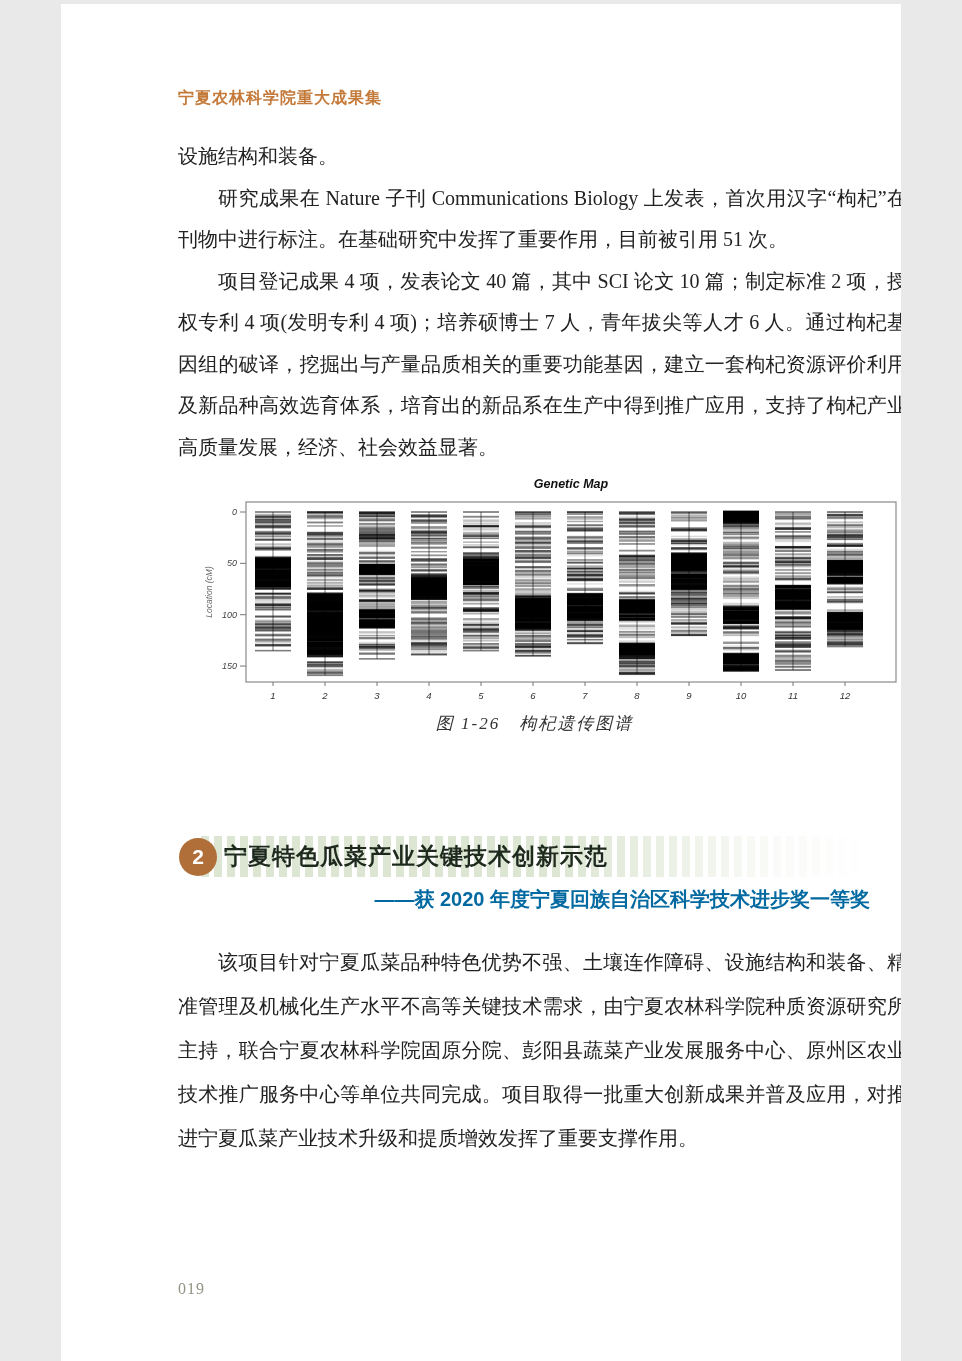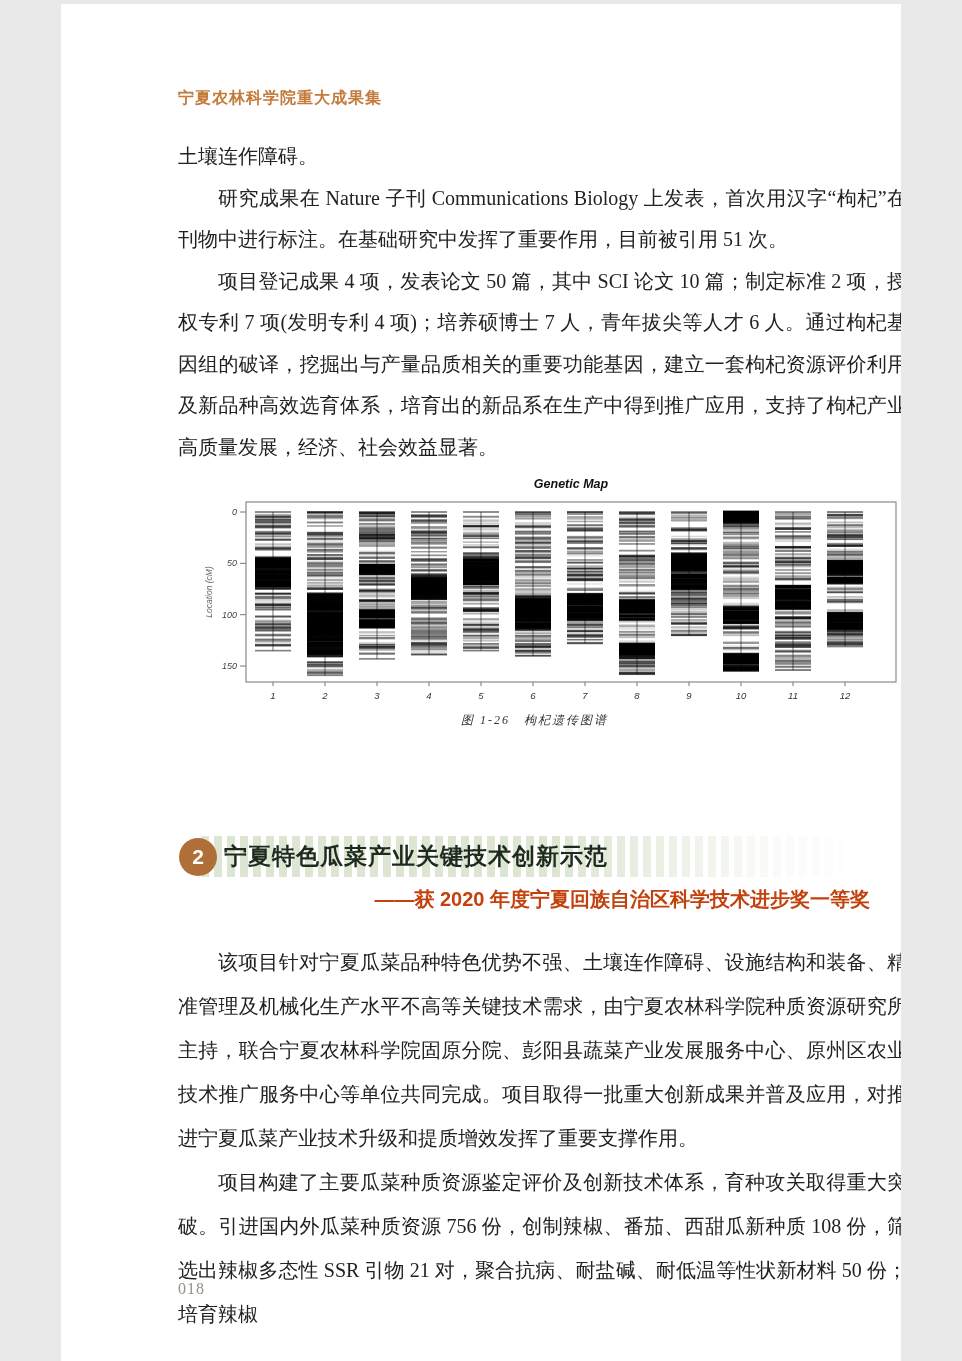--- a/index.html
+++ b/index.html
@@ -24,21 +24,21 @@
   }
   .body-block p{margin:0;text-indent:2em;}
   .body-block p.no-indent{text-indent:0;}
   #top-text{top:132px;}
   #bottom-text{top:936px;line-height:44px;}
   .figure-wrap{
     position:absolute;left:142px;top:468px;width:697px;height:240px;font-style:italic;
   }
   .figure-caption{
     position:absolute;left:125px;top:708px;width:697px;
-    text-align:center;font-size:12px;font-style:italic;color:#333;
+    text-align:center;font-size:17px;font-style:italic;color:#333;
     letter-spacing:2px;
   }
   .section-badge{
     position:absolute;left:118px;top:834px;width:38px;height:38px;
     background:#b06e38;border-radius:50%;
     color:#fff;font-family:"Liberation Sans","DejaVu Sans",sans-serif;
     font-weight:bold;font-size:21px;line-height:38px;text-align:center;
     z-index:2;
   }
   .stripe-band{
@@ -51,38 +51,38 @@
   .section-title{
     position:absolute;left:163px;top:832px;height:41px;line-height:41px;
     font-family:Liberation Serif, serif;
     font-size:23px;font-weight:bold;color:#1d2a1d;letter-spacing:1px;
     z-index:2;
   }
   .award-line{
     position:absolute;left:117px;top:880px;width:692px;height:30px;line-height:30px;
     text-align:right;
     font-family:"Liberation Sans","DejaVu Sans",sans-serif;
-    font-size:20px;font-weight:bold;color:#c2410c;
+    font-size:20px;font-weight:bold;color:#0369a1;
   }
   .page-number{
     position:absolute;left:117px;top:1276px;
     font-size:16px;color:#8f9583;letter-spacing:1px;
   }
 </style>
 </head>
 <body>
 
 <div class="page">
 
   <div class="booklet-title">宁夏农林科学院重大成果集</div>
 
   <div class="body-block" id="top-text">
-    <p class="no-indent">土壤连作障碍。</p>
+    <p class="no-indent">设施结构和装备。</p>
     <p>研究成果在 Nature 子刊 Communications Biology 上发表，首次用汉字“枸杞”在刊物中进行标注。在基础研究中发挥了重要作用，目前被引用 51 次。</p>
-    <p>项目登记成果 4 项，发表论文 50 篇，其中 SCI 论文 10 篇；制定标准 2 项，授权专利 7 项(发明专利 4 项)；培养硕博士 7 人，青年拔尖等人才 6 人。通过枸杞基因组的破译，挖掘出与产量品质相关的重要功能基因，建立一套枸杞资源评价利用及新品种高效选育体系，培育出的新品系在生产中得到推广应用，支持了枸杞产业高质量发展，经济、社会效益显著。</p>
+    <p>项目登记成果 4 项，发表论文 40 篇，其中 SCI 论文 10 篇；制定标准 2 项，授权专利 4 项(发明专利 4 项)；培养硕博士 7 人，青年拔尖等人才 6 人。通过枸杞基因组的破译，挖掘出与产量品质相关的重要功能基因，建立一套枸杞资源评价利用及新品种高效选育体系，培育出的新品系在生产中得到推广应用，支持了枸杞产业高质量发展，经济、社会效益显著。</p>
   </div>
 
   <div class="figure-wrap">
     <svg id="genetic-map-svg" width="697" height="240" viewBox="0 0 697 240" xmlns="http://www.w3.org/2000/svg">
         <rect x="43" y="30" width="650" height="180" fill="none" stroke="#8a8a8a" stroke-width="1.2"></rect>
         <text x="368" y="16" text-anchor="middle" font-family="&quot;Liberation Sans&quot;,&quot;DejaVu Sans&quot;,sans-serif" font-size="12.5" font-weight="bold" fill="#111">Genetic Map</text>
         <text x="9" y="120" text-anchor="middle" font-family="&quot;Liberation Sans&quot;,&quot;DejaVu Sans&quot;,sans-serif" font-size="8.5" fill="#666" transform="rotate(-90 9 120)">Location (cM)</text>
         <line x1="37" y1="40" x2="43" y2="40" stroke="#777" stroke-width="1"></line>
         <text x="34" y="43" text-anchor="end" font-family="&quot;Liberation Sans&quot;,&quot;DejaVu Sans&quot;,sans-serif" font-size="9" fill="#444">0</text>
         <line x1="37" y1="91.35" x2="43" y2="91.35" stroke="#777" stroke-width="1"></line>
@@ -2326,18 +2326,17 @@
 
   <div class="figure-caption">图 1-26　枸杞遗传图谱</div>
 
   <div class="stripe-band"></div>
   <div class="section-badge">2</div>
   <div class="section-title">宁夏特色瓜菜产业关键技术创新示范</div>
   <div class="award-line">——获 2020 年度宁夏回族自治区科学技术进步奖一等奖</div>
 
   <div class="body-block" id="bottom-text">
     <p>该项目针对宁夏瓜菜品种特色优势不强、土壤连作障碍、设施结构和装备、精准管理及机械化生产水平不高等关键技术需求，由宁夏农林科学院种质资源研究所主持，联合宁夏农林科学院固原分院、彭阳县蔬菜产业发展服务中心、原州区农业技术推广服务中心等单位共同完成。项目取得一批重大创新成果并普及应用，对推进宁夏瓜菜产业技术升级和提质增效发挥了重要支撑作用。</p>
-    <p>项目构建了主要瓜菜种质资源鉴定评价及创新技术体系，育种攻关取得重大突破。引进国内外瓜菜种质资源 756 份，创制辣椒、番茄、西甜瓜新种质 108 份，筛选出辣椒多态性 SSR 引物 21 对，聚合抗病、耐盐碱、耐低温等性状新材料 50 份；培育辣椒</p>
   </div>
 
-  <div class="page-number">018</div>
+  <div class="page-number">019</div>
 
 </div>
 
 </body></html>

